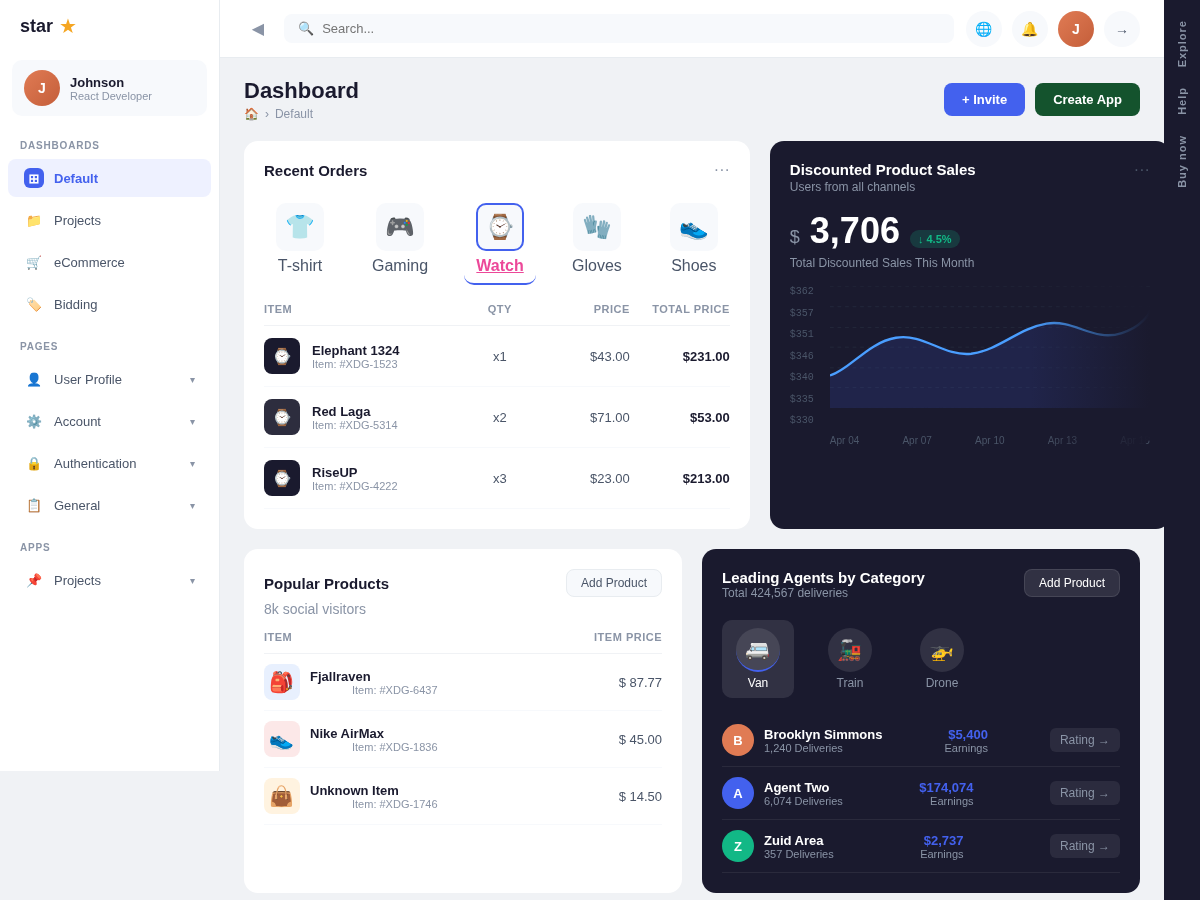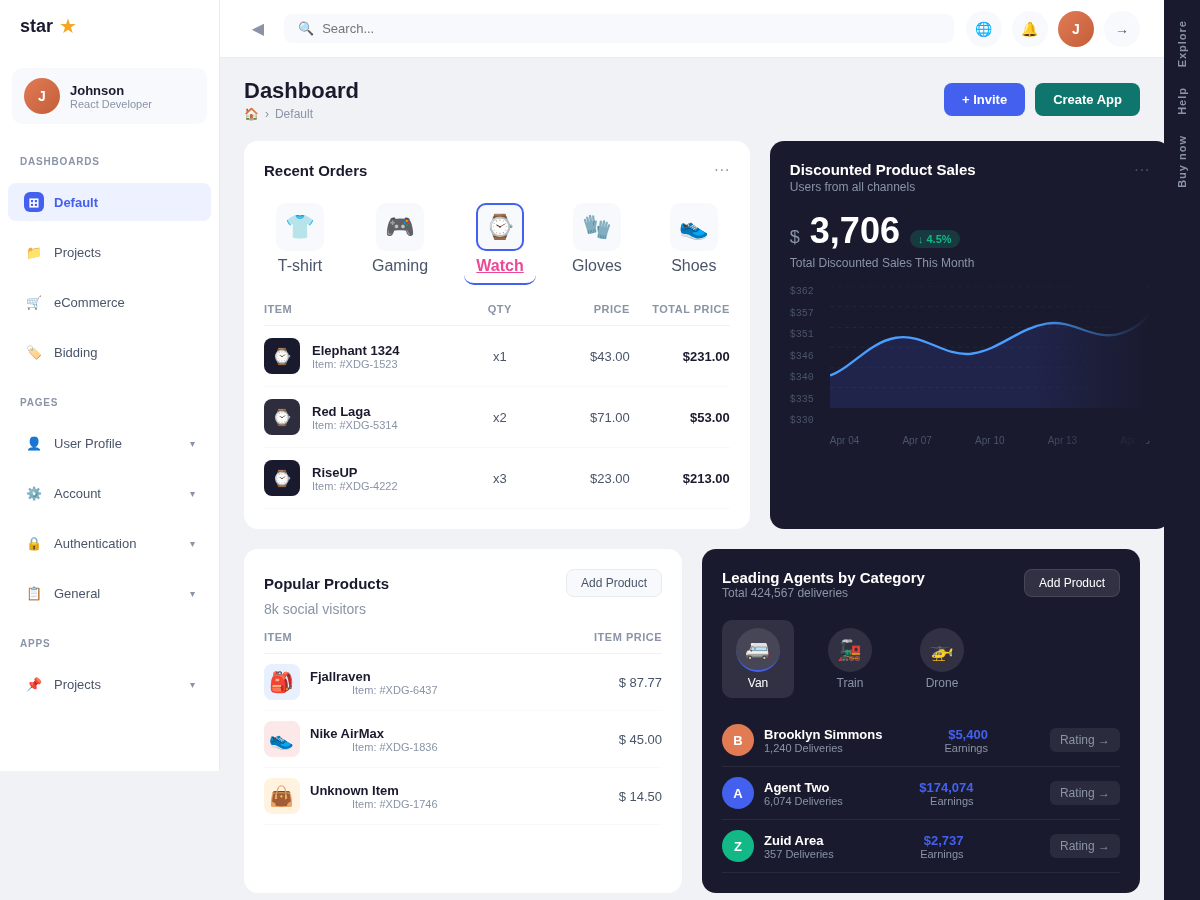--- a/index.html
+++ b/index.html
@@ -1,19 +1,19 @@
 <!DOCTYPE html>
 <html><head>
   <meta charset="utf-8">
   <style>
     * { box-sizing: border-box; margin: 0; padding: 0; }
     body { font-family: -apple-system, BlinkMacSystemFont, 'Segoe UI', sans-serif; background: #f0f2f5; display: flex; height: 900px; overflow: hidden; }
 
     
-    .sidebar { width: 220px; background: #fff; border-right: 1px solid #e8ecf0; display: flex; flex-direction: column; height: 771px; overflow-y: auto; flex-shrink: 0; gap: 8px; }
+    .sidebar { width: 220px; background: #fff; border-right: 1px solid #e8ecf0; display: flex; flex-direction: column; height: 771px; overflow-y: auto; flex-shrink: 0; }
     .sidebar-logo { padding: 14px 20px; display: flex; align-items: center; gap: 6px; }
     .logo-text { font-size: 18px; font-weight: 700; color: #1a1a2e; }
     .logo-star { color: #f5a623; font-size: 20px; }
     .sidebar-user { margin: 8px 12px; background: #f7f9fc; border-radius: 10px; padding: 10px 12px; display: flex; align-items: center; gap: 10px; }
     .user-avatar { width: 36px; height: 36px; border-radius: 50%; background: linear-gradient(135deg, #e07b54, #c45e3a); display: flex; align-items: center; justify-content: center; font-size: 14px; color: #fff; font-weight: 600; }
     .user-name { font-size: 13px; font-weight: 600; color: #1a1a2e; }
     .user-role { font-size: 11px; color: #8a94a6; }
     .sidebar-section-title { font-size: 10px; font-weight: 700; color: #8a94a6; letter-spacing: 0.8px; padding: 16px 20px 6px; }
     .sidebar-item { display: flex; align-items: center; gap: 10px; padding: 9px 16px; cursor: pointer; border-radius: 8px; margin: 2px 8px; color: #4a5568; font-size: 13px; }
     .sidebar-item.active { background: #eef1ff; color: #4361ee; font-weight: 600; }
@@ -36,21 +36,21 @@
 
     
     .content { flex: 1; overflow-y: auto; padding: 20px 24px; background: #f0f2f5; }
 
     
     .page-header { display: flex; align-items: center; justify-content: space-between; margin-bottom: 20px; }
     .page-title-area h1 { font-size: 22px; font-weight: 700; color: #1a1a2e; }
     .breadcrumb { display: flex; align-items: center; gap: 6px; font-size: 12px; color: #8a94a6; margin-top: 3px; }
     .page-actions { display: flex; gap: 10px; }
     .btn-invite { background: #4361ee; color: #fff; border: none; border-radius: 8px; padding: 9px 18px; font-size: 13px; font-weight: 600; cursor: pointer; display: flex; align-items: center; gap: 6px; }
-    .btn-create { background: #0f766e; color: #fff; border: none; border-radius: 8px; padding: 9px 18px; font-size: 13px; font-weight: 600; cursor: pointer; }
+    .btn-create { background: #14532d; color: #fff; border: none; border-radius: 8px; padding: 9px 18px; font-size: 13px; font-weight: 600; cursor: pointer; }
 
     
     .dashboard-grid { display: grid; grid-template-columns: 1fr 400px; gap: 20px; }
 
     
     .card { background: #fff; border-radius: 14px; padding: 20px; }
     .card-header { display: flex; align-items: center; justify-content: space-between; margin-bottom: 16px; }
     .card-title { font-size: 15px; font-weight: 700; color: #1a1a2e; }
     .card-menu { color: #8a94a6; cursor: pointer; font-size: 16px; }
 

